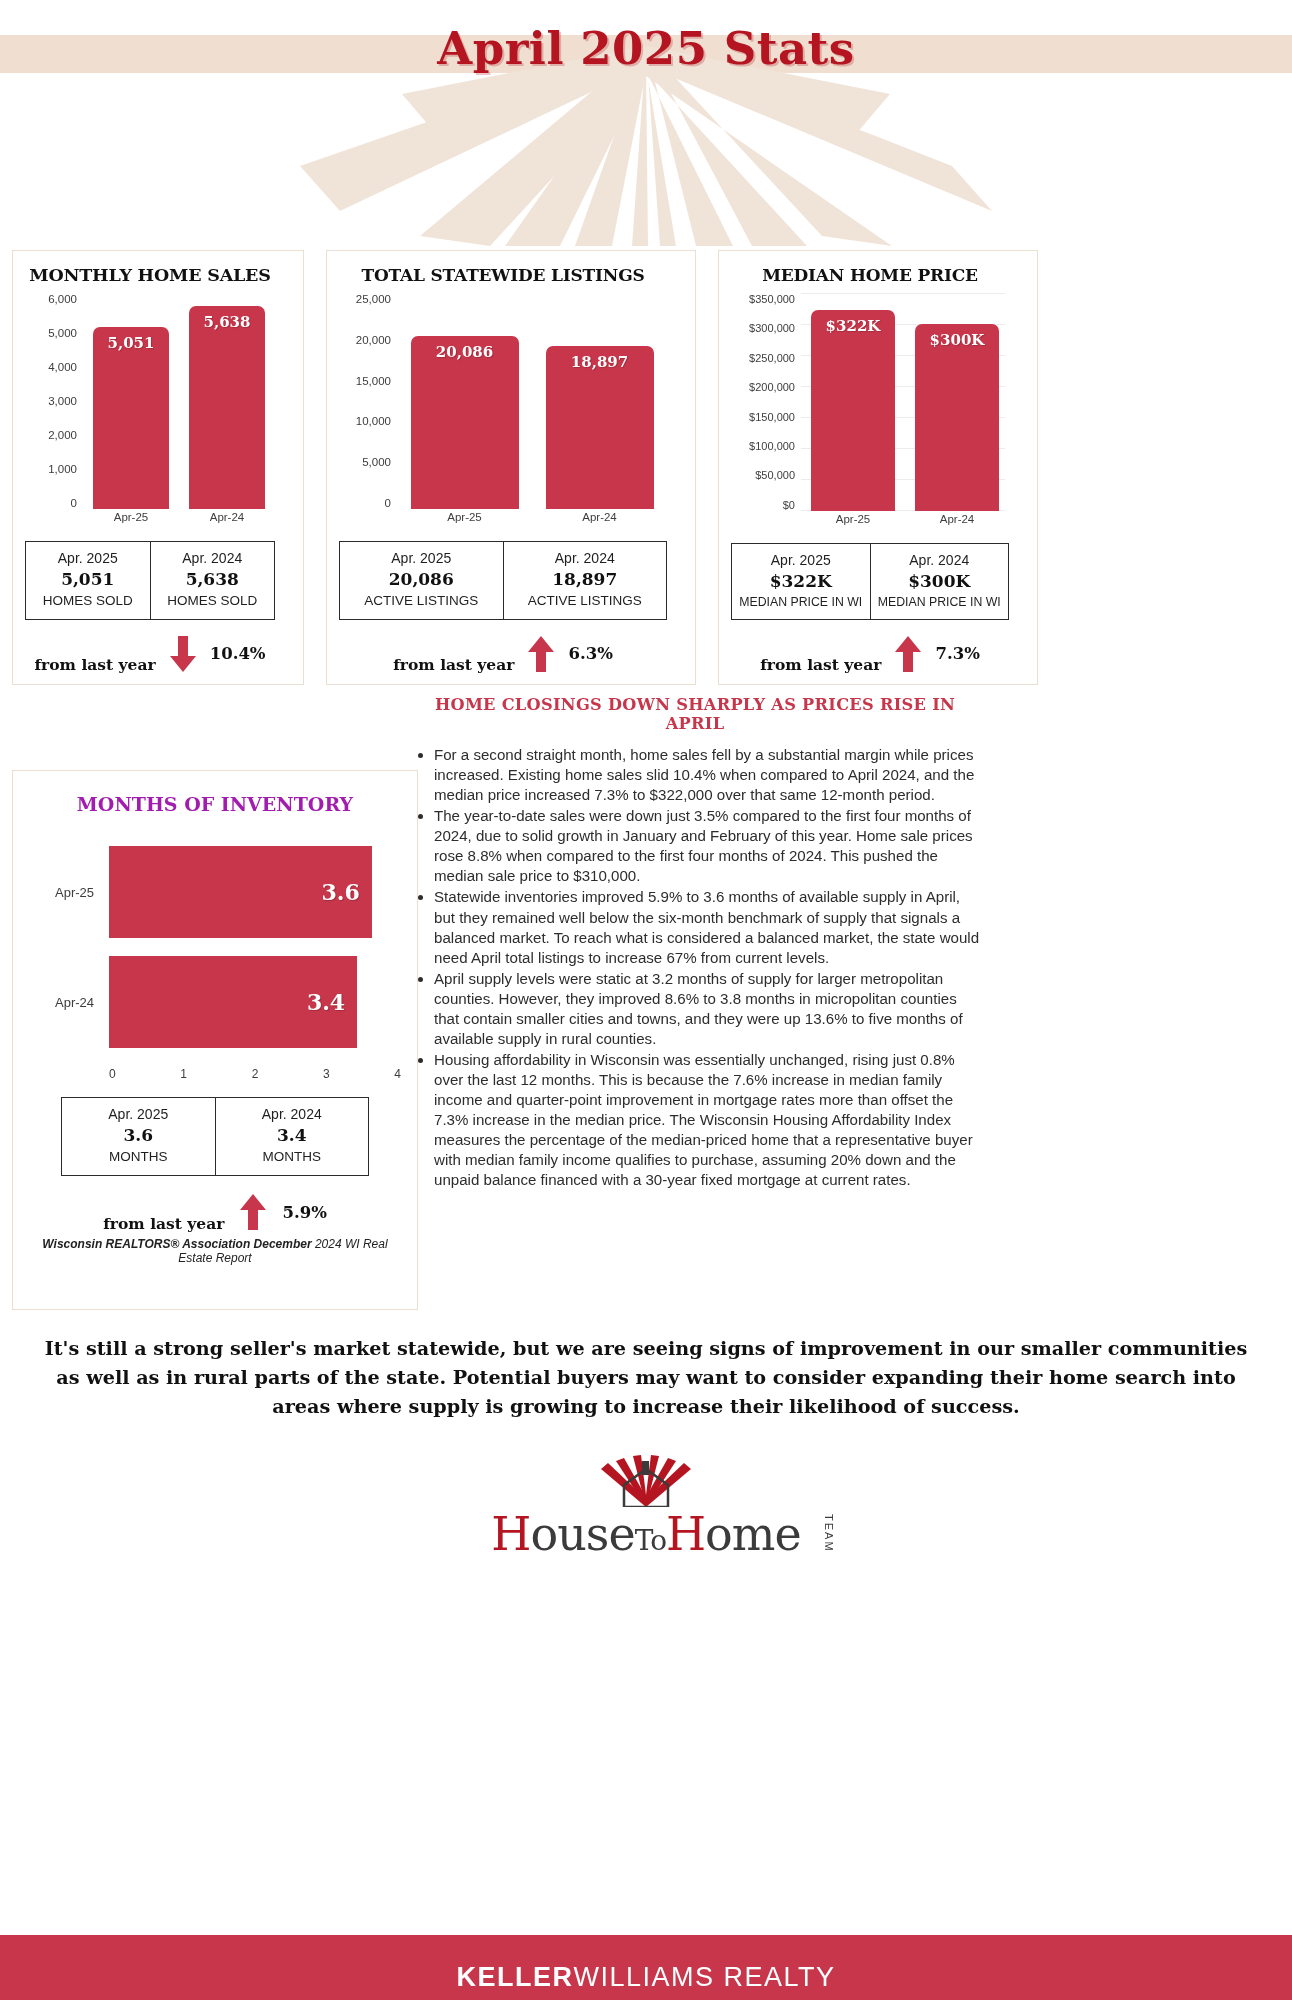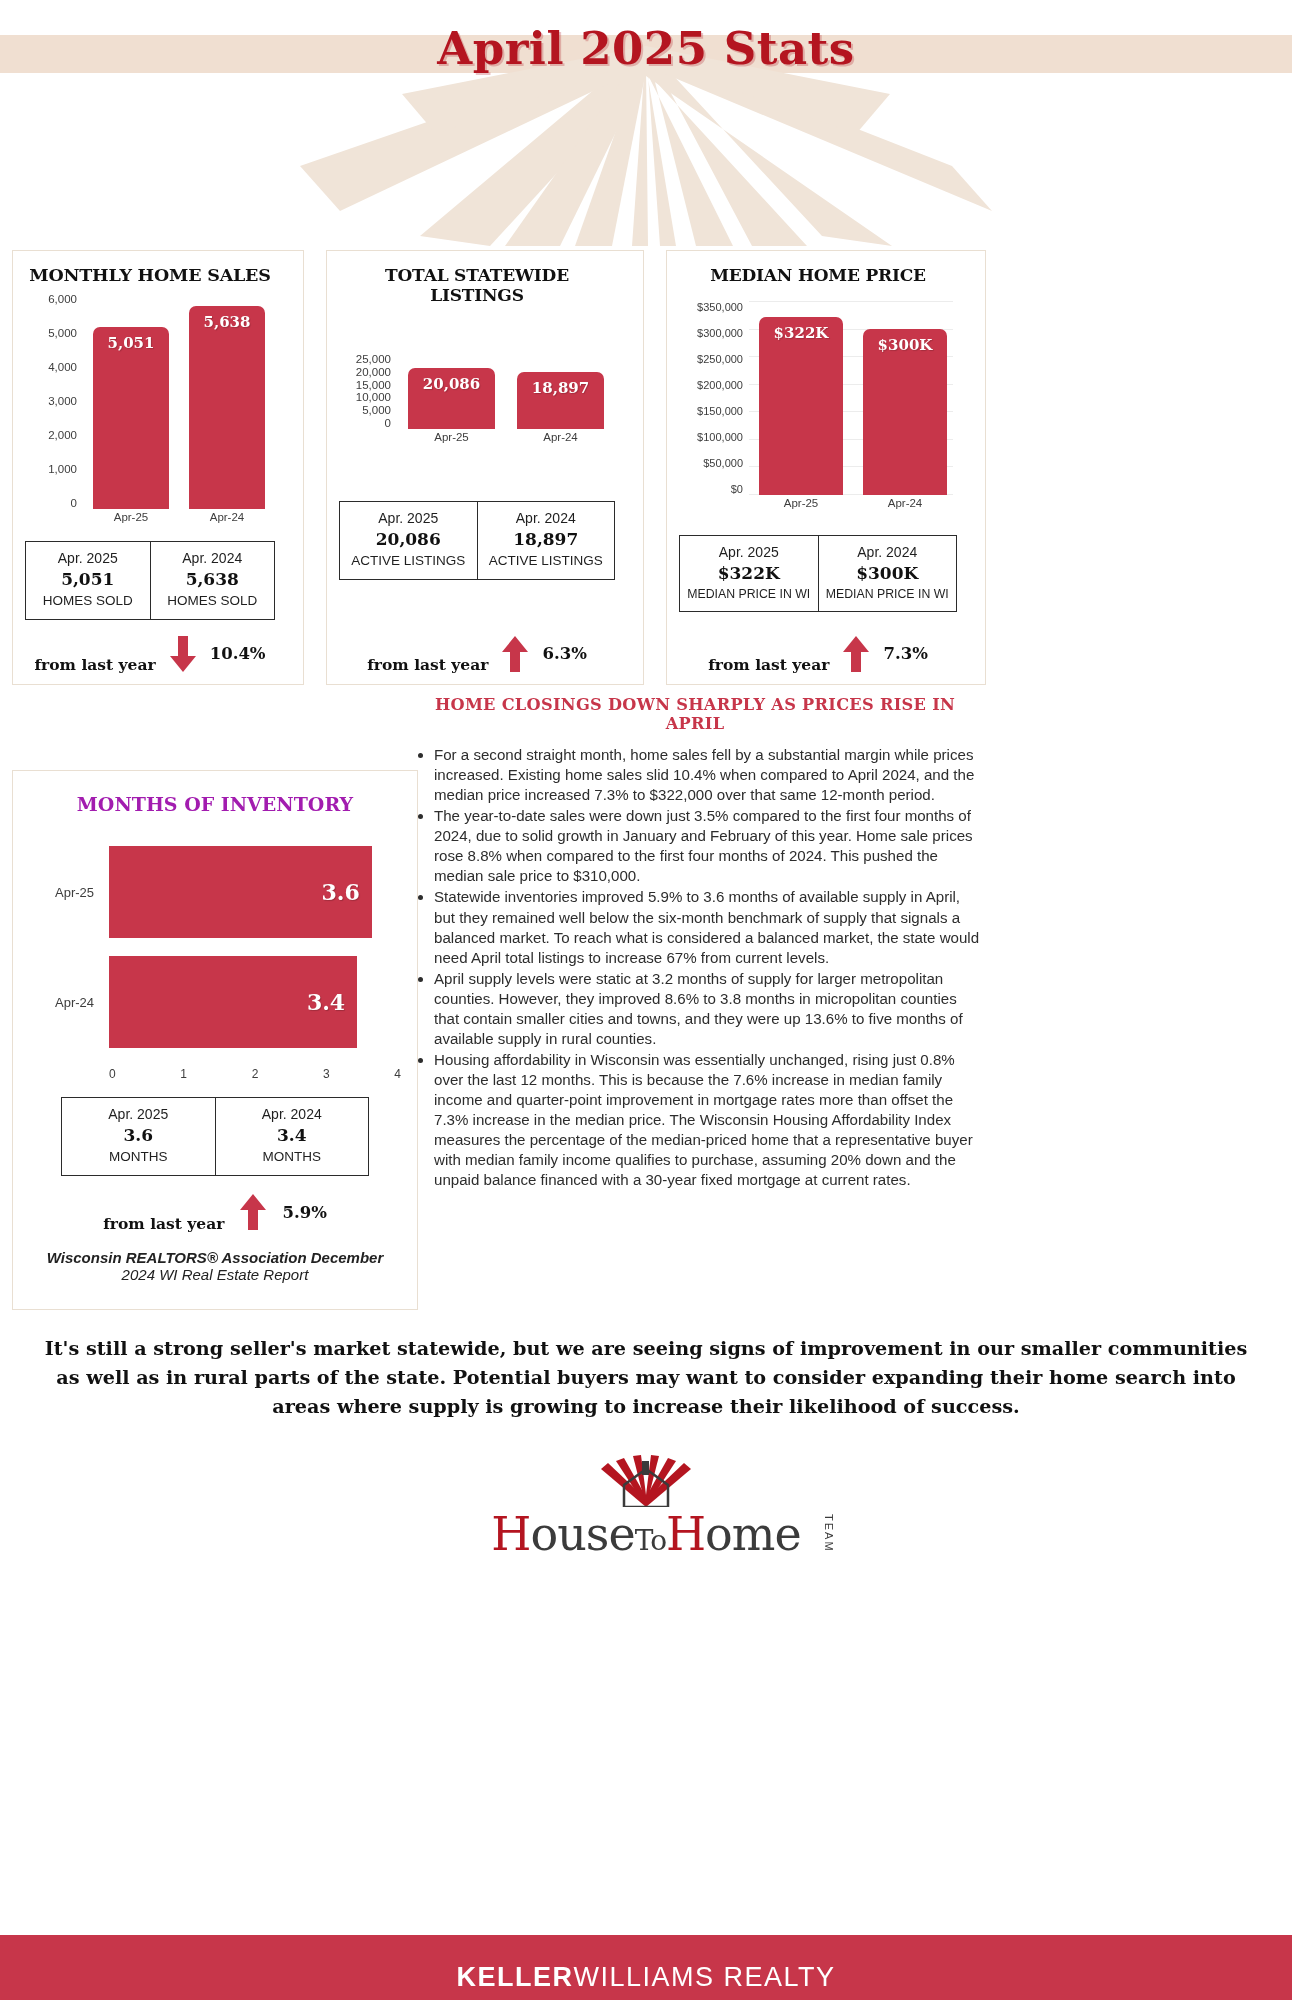--- a/index.html
+++ b/index.html
@@ -40,22 +40,22 @@
     width: 1268px; height: 435px;
     display: flex; gap: 22px;
   }
   .stat-card {
     border: 1.5px solid #e9dfd2;
     background: #fff;
     padding: 14px 28px 10px 12px;
     display: flex; flex-direction: column;
   }
   .card-1 { width: 292px; }
-  .card-2 { width: 318px; gap: 40px; }
-  .card-3 { width: 320px; gap: 8px; }
+  .card-2 { width: 370px; }
+  .card-3 { width: 320px; }
 
   .card-title {
     font-family: "DejaVu Serif", serif;
     font-weight: 700;
     font-size: 17.5px;
     text-align: center;
     color: #111;
     letter-spacing: -0.2px;
     margin-bottom: 8px;
   }
@@ -207,22 +207,22 @@
   .inv-table {
     border: 1.4px solid #2b2b2b;
     display: flex;
     margin: 10px 32px 0 32px;
   }
   .inv-delta {
     display: flex; align-items: center; justify-content: center;
     gap: 16px; margin-top: 16px;
   }
   .credit {
-    margin-top: 16px;
-    font-size: 15px; color: #222; text-align: center;
+    margin-top: 4px;
+    font-size: 12px; color: #222; text-align: center;
   }
   .credit b {
     font-family: "Liberation Sans", sans-serif;
     font-weight: 700; font-style: italic;
   }
   .credit i { font-style: italic; }
 
   
   .pullquote {
     position: absolute; left: 30px; top: 1335px;

